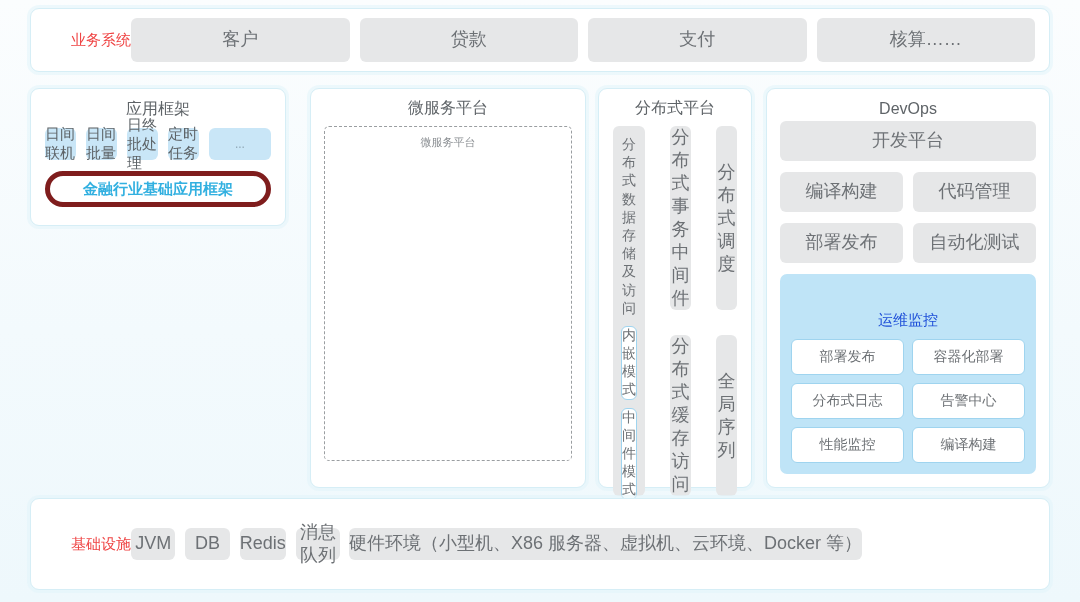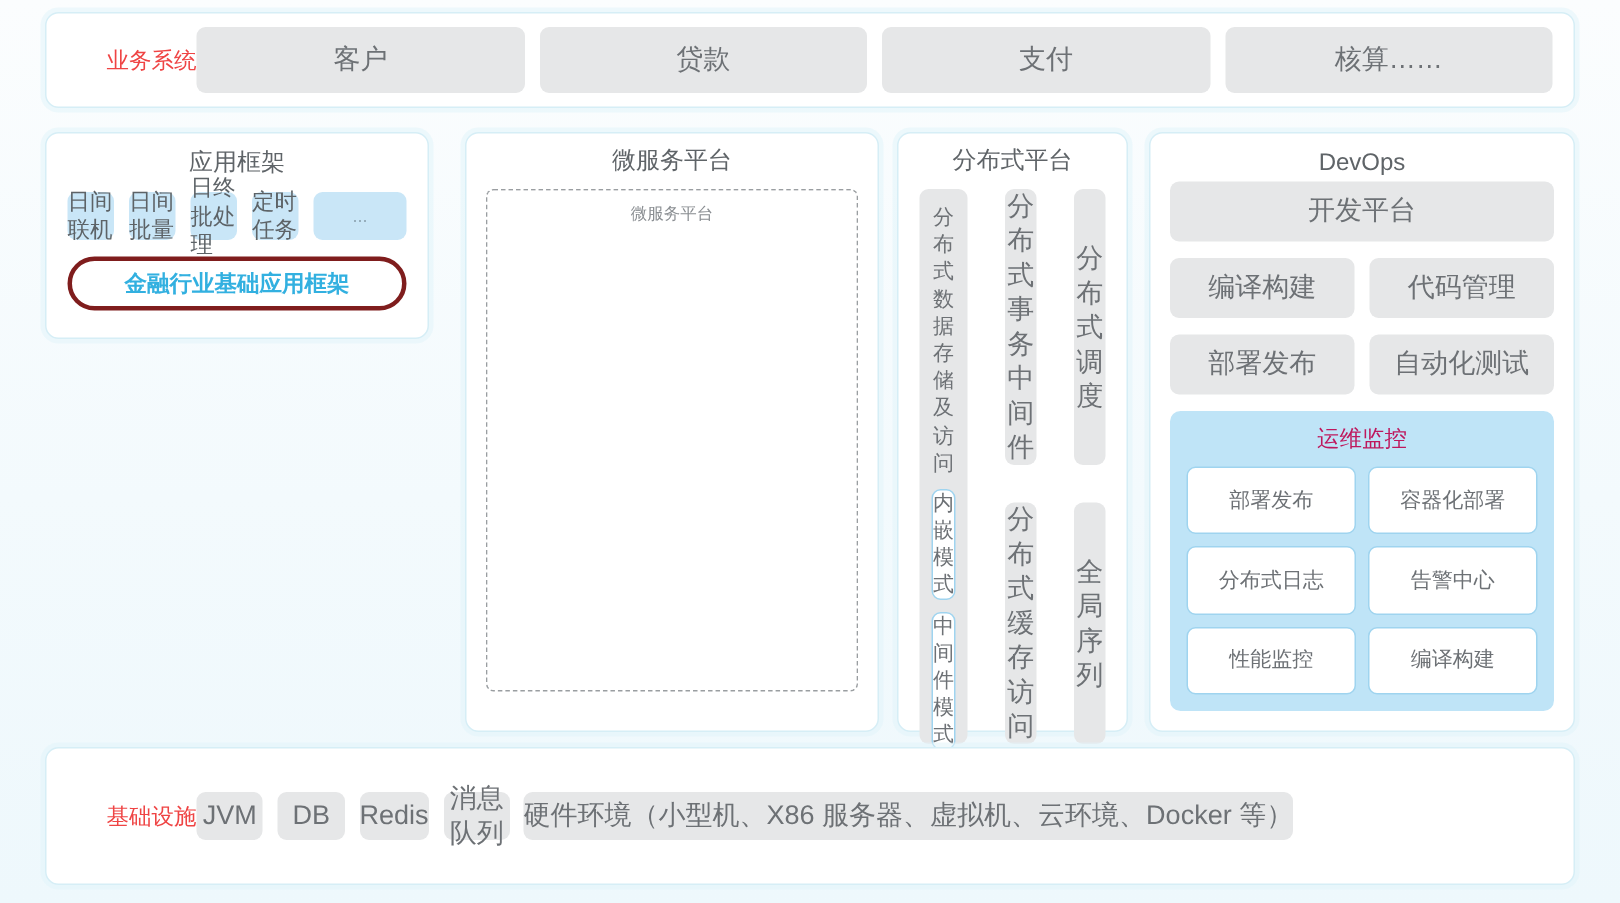--- a/index.html
+++ b/index.html
@@ -102,21 +102,21 @@
   .mid-right { flex: 0 0 284px; }
 
   
   .appframe { height: 138px; padding: 12px 14px 14px; }
   .appframe .title { margin-bottom: 11px; }
   .appframe .chiprow { display: flex; gap: 10px; height: 32px; margin-bottom: 11px; }
   .appframe .chiprow > div:nth-child(-n+4) { flex: 1 1 0; }
   .appframe .chiprow > div:last-child { flex: 0 0 62px; font-size: 12px; color: #8fa6b4; }
   .appframe .banner {
     height: 36px;
-    border: 3px solid #7f1d1d;
+    border: 5px solid #7f1d1d;
     border-radius: 18px;
     background: #ffffff;
     display: flex; align-items: center; justify-content: center;
     color: #32b0e0;
     font-size: 15px;
     font-weight: bold;
   }
 
   
   .lower { flex: 1 1 auto; display: flex; gap: 12px; }
@@ -179,22 +179,23 @@
   .opsbox {
     flex: 1 1 auto;
     background: #bfe4f7;
     border-radius: 7px;
     padding: 9px 11px 11px;
     display: flex; flex-direction: column;
   }
   .opsbox .ops-title {
     text-align: center;
     font-size: 15px;
-    color: #be185d;
+    color: #1d4ed8;
     margin-bottom: 9px;
+    margin-top: 28px;
   }
   .ops-grid {
     flex: 1 1 auto;
     display: grid;
     grid-template-columns: 1fr 1fr;
     grid-template-rows: 1fr 1fr 1fr;
     gap: 8px;
   }
 
   

